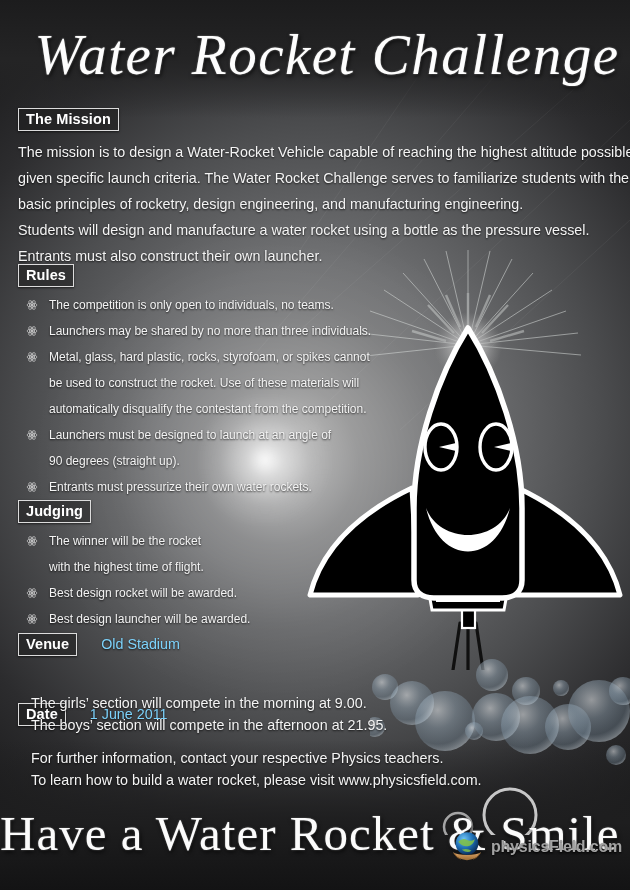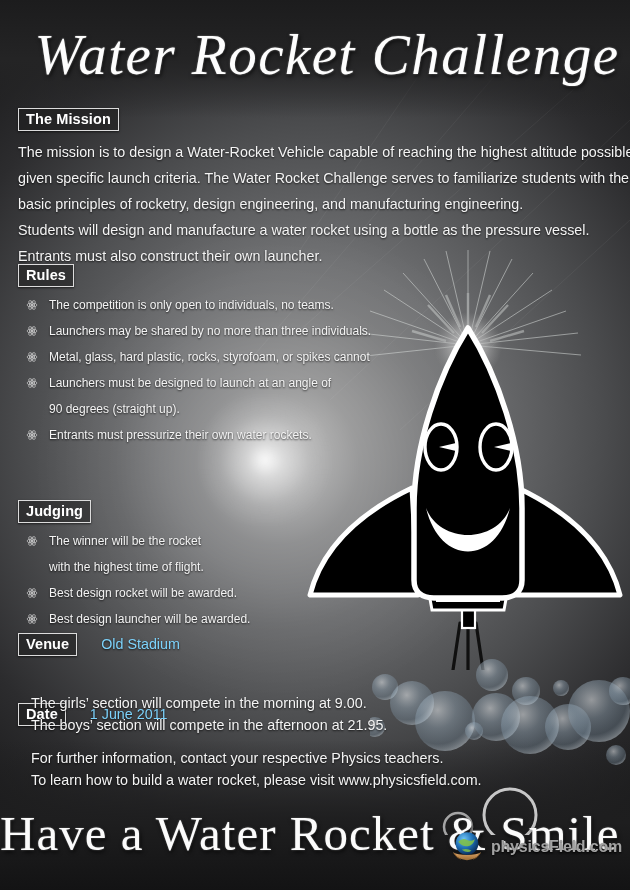--- a/index.html
+++ b/index.html
@@ -305,20 +305,26 @@
         <svg class="atom" viewBox="0 0 24 24">
           <g fill="none" stroke="#e2e2e2" stroke-width="1.6">
             <ellipse cx="12" cy="12" rx="10" ry="4"></ellipse>
             <ellipse cx="12" cy="12" rx="10" ry="4" transform="rotate(60 12 12)"></ellipse>
             <ellipse cx="12" cy="12" rx="10" ry="4" transform="rotate(120 12 12)"></ellipse>
           </g>
           <circle cx="12" cy="12" r="2.4" fill="#e2e2e2"></circle>
         </svg>
         <span>Metal, glass, hard plastic, rocks, styrofoam, or spikes cannot</span>
       </li>
+      <li class="cont">
+        <span>be used to construct the rocket. Use of these materials will</span>
+      </li>
+      <li class="cont">
+        <span>automatically disqualify the contestant from the competition.</span>
+      </li>
       <li>
         <svg class="atom" viewBox="0 0 24 24">
           <g fill="none" stroke="#e2e2e2" stroke-width="1.6">
             <ellipse cx="12" cy="12" rx="10" ry="4"></ellipse>
             <ellipse cx="12" cy="12" rx="10" ry="4" transform="rotate(60 12 12)"></ellipse>
             <ellipse cx="12" cy="12" rx="10" ry="4" transform="rotate(120 12 12)"></ellipse>
           </g>
           <circle cx="12" cy="12" r="2.4" fill="#e2e2e2"></circle>
         </svg>
         <span>Launchers must be designed to launch at an angle of</span>

